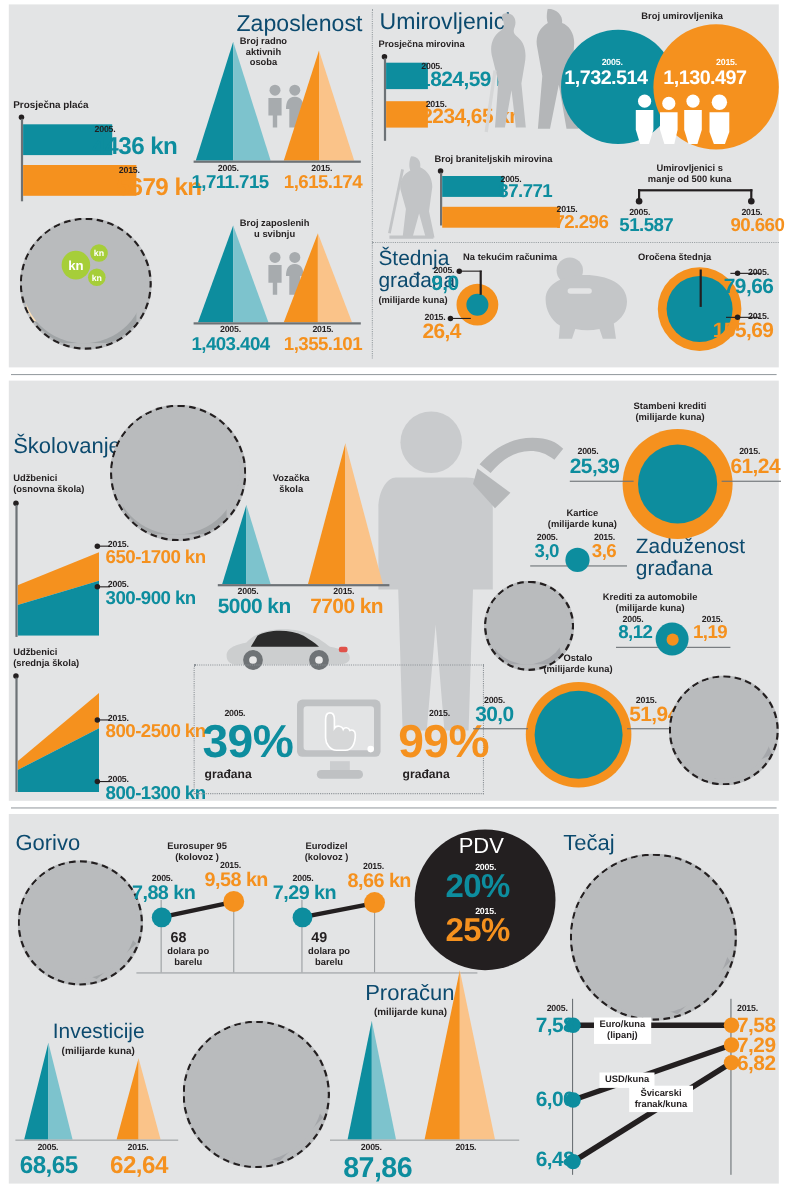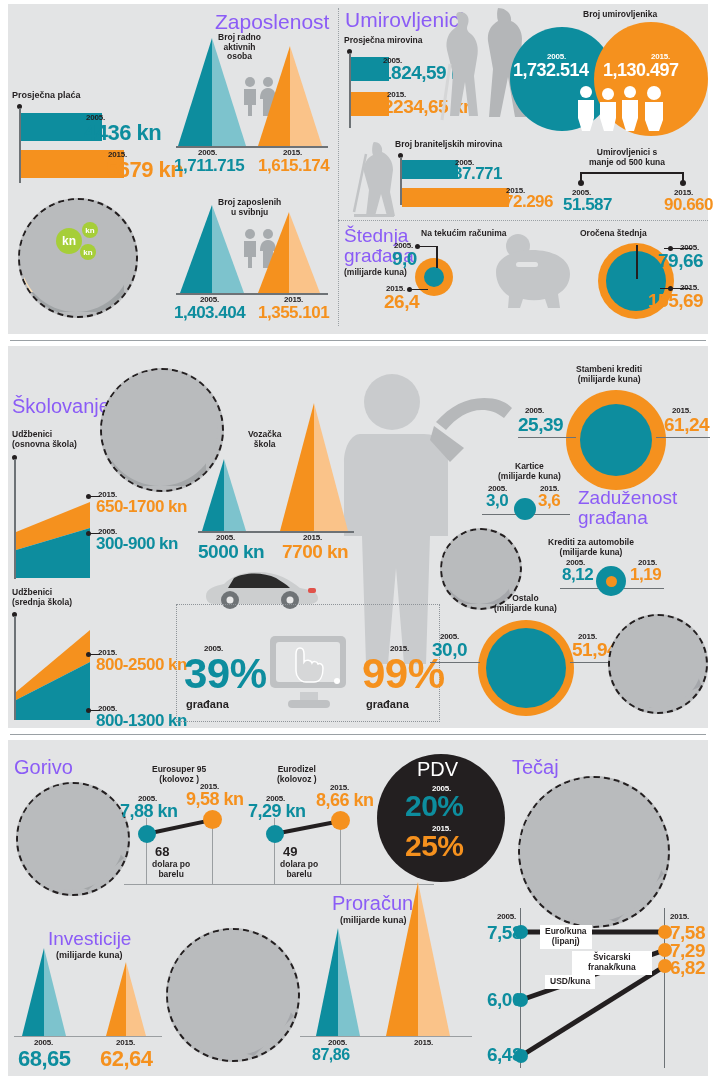--- a/index.html
+++ b/index.html
@@ -5,21 +5,21 @@
   html,body{margin:0;padding:0;background:#ffffff;}
   body{font-family:"Liberation Sans",sans-serif;-webkit-font-smoothing:antialiased;}
   #page{position:relative;width:716px;height:1080px;background:#ffffff;overflow:hidden;}
   .sec{position:absolute;left:8px;width:700px;background:#e3e4e5;}
   #sec1{top:4px;height:330px;}
   #sec2{top:346px;height:382px;}
   #sec3{top:740px;height:336px;}
   .rule{position:absolute;height:1px;background:#9aa0a4;}
   .vdash{position:absolute;width:0;border-left:1px dotted #9aa0a4;}
   .hdash{position:absolute;height:0;border-top:1px dotted #9aa0a4;}
-  .title{position:absolute;color:#8b5cf6;font-weight:400;letter-spacing:0px;white-space:nowrap;}
+  .title{position:absolute;color:#0c4a6e;font-weight:400;letter-spacing:0px;white-space:nowrap;}
   .lbl{position:absolute;color:#231f20;font-weight:bold;line-height:1.12;white-space:nowrap;}
   .lbl.c{text-align:center;}
   .yr{position:absolute;font-size:8px;font-weight:bold;color:#231f20;letter-spacing:-.2px;white-space:nowrap;}
   .val{position:absolute;font-weight:bold;white-space:nowrap;letter-spacing:-.5px;}
   .teal{color:#0d8d9e;} .orng{color:#f5911e;} .wht{color:#ffffff;}
   .bar{position:absolute;}
   .bar.t{background:#0d8d9e;} .bar.o{background:#f5911e;}
   .axis{position:absolute;background:#6d7276;}
   .dot{position:absolute;border-radius:50%;background:#231f20;}
   .circ{position:absolute;border-radius:50%;}
@@ -463,21 +463,21 @@
   <div class="val teal" style="left:487px;top:922px;font-size:19px;">7,58</div>
   <div class="val orng" style="left:670px;top:922px;font-size:19px;">7,58</div>
   <div class="val teal" style="left:487px;top:989px;font-size:19px;">6,06</div>
   <div class="val orng" style="left:670px;top:940px;font-size:19px;">7,29</div>
   <div class="val teal" style="left:487px;top:1044px;font-size:19px;">6,48</div>
   <div class="val orng" style="left:670px;top:957px;font-size:19px;">6,82</div>
 
   <div class="lbl c" style="left:540px;top:925px;font-size:8.5px;white-space:pre-line;background:#ffffff;padding:2px 5px;line-height:1.15;">Euro/kuna
 (lipanj)</div>
   <div class="lbl c" style="left:545px;top:975px;font-size:8.5px;white-space:pre-line;background:#ffffff;padding:2px 5px;">USD/kuna</div>
-  <div class="lbl c" style="left:572px;top:951px;font-size:8.5px;white-space:pre-line;background:#ffffff;padding:2px 16px;line-height:1.15;">Švicarski
+  <div class="lbl c" style="left:572px;top:987px;font-size:8.5px;white-space:pre-line;background:#ffffff;padding:2px 5px;line-height:1.15;">Švicarski
 franak/kuna</div>
 
   <div class="title" style="left:48px;top:928px;font-size:19px;">Investicije</div>
   <div class="lbl" style="left:56px;top:950px;font-size:9px;">(milijarde kuna)</div>
   <div class="tri" style="left:22px;top:948px;border-left:22px solid transparent;border-bottom:88px solid #0d8d9e;"></div>
   <div class="tri" style="left:44px;top:948px;border-right:22px solid transparent;border-bottom:88px solid #7dc3cd;"></div>
   <div class="tri" style="left:106px;top:962px;border-left:20px solid transparent;border-bottom:74px solid #f5911e;"></div>
   <div class="tri" style="left:126px;top:962px;border-right:20px solid transparent;border-bottom:74px solid #fac389;"></div>
   <div class="axis" style="left:14px;top:1036px;width:148px;height:1px;background:#9a9ea1;"></div>
   <div class="yr" style="left:34px;top:1038px;">2005.</div>
@@ -505,17 +505,17 @@
   </div>
 
   <div class="title" style="left:332px;top:892px;font-size:20px;">Proračun</div>
   <div class="lbl" style="left:340px;top:915px;font-size:9px;">(milijarde kuna)</div>
   <div class="tri" style="left:316px;top:928px;border-left:22px solid transparent;border-bottom:108px solid #0d8d9e;"></div>
   <div class="tri" style="left:338px;top:928px;border-right:22px solid transparent;border-bottom:108px solid #7dc3cd;"></div>
   <div class="tri" style="left:386px;top:882px;border-left:32px solid transparent;border-bottom:154px solid #f5911e;"></div>
   <div class="tri" style="left:418px;top:882px;border-right:32px solid transparent;border-bottom:154px solid #fac389;"></div>
   <div class="axis" style="left:300px;top:1036px;width:172px;height:1px;background:#9a9ea1;"></div>
   <div class="yr" style="left:328px;top:1038px;">2005.</div>
-  <div class="val teal" style="left:312px;top:1046px;font-size:16px;text-align:center;">87,86</div>
+  <div class="val teal" style="left:312px;top:1046px;font-size:26px;text-align:center;">87,86</div>
   <div class="yr" style="left:414px;top:1038px;">2015.</div>
   <div class="val orng" style="left:392px;top:1080px;font-size:26px;">125,69</div>
 
 </div>
 
 </body></html>

